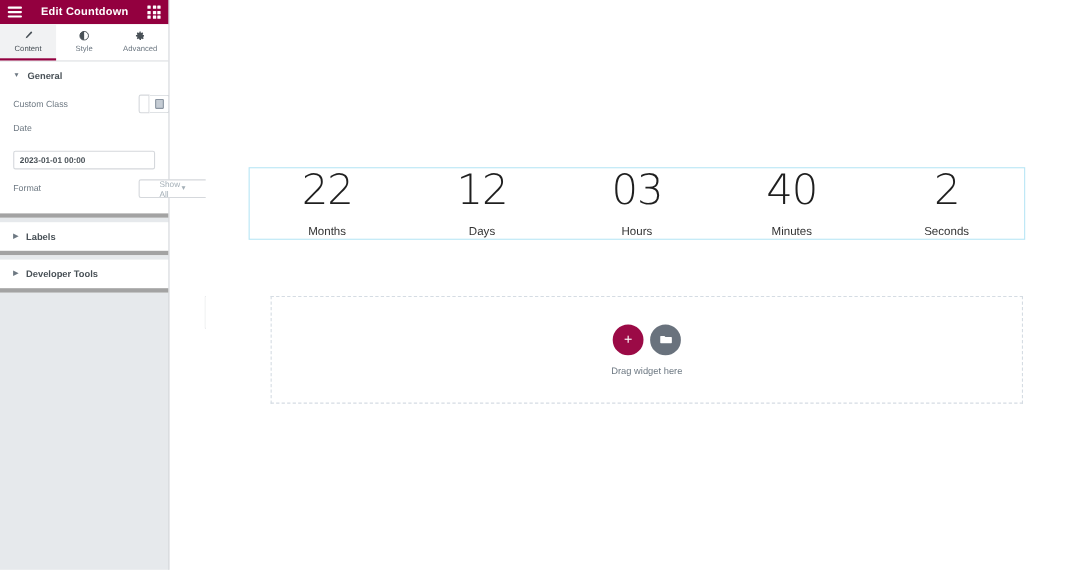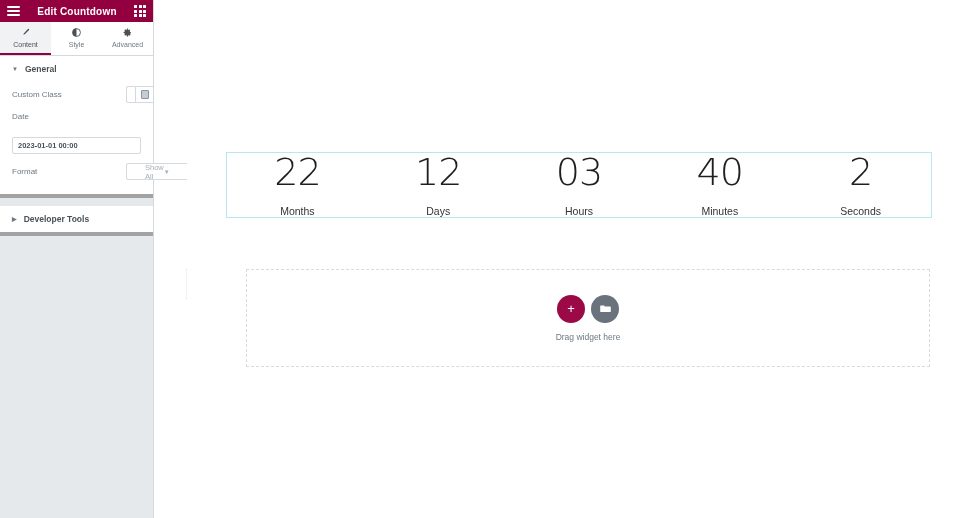--- a/index.html
+++ b/index.html
@@ -413,20 +413,26 @@
           <span>Show All</span>
           <span class="chev">▼</span>
         </span>
       </div>
 
     </div>
   </div>
 
   <div class="section-gap"></div>
 
+  <div class="section">
+    <div class="section-title">
+      <span class="caret">▶</span>
+      <span>Labels</span>
+    </div>
+  </div>
 
   <div class="section-gap"></div>
 
   <div class="section">
     <div class="section-title">
       <span class="caret">▶</span>
       <span>Developer Tools</span>
     </div>
   </div>
 

